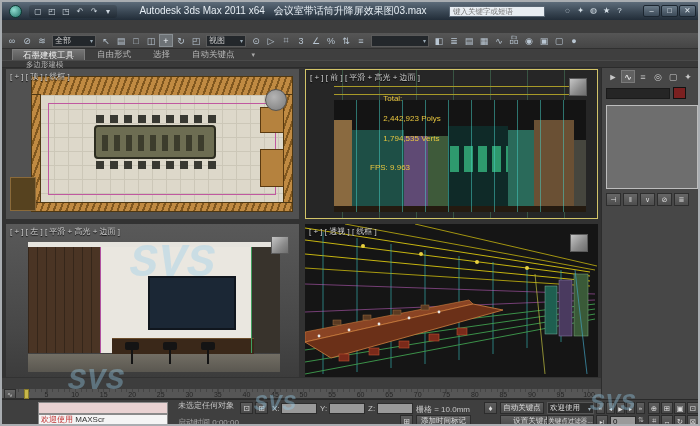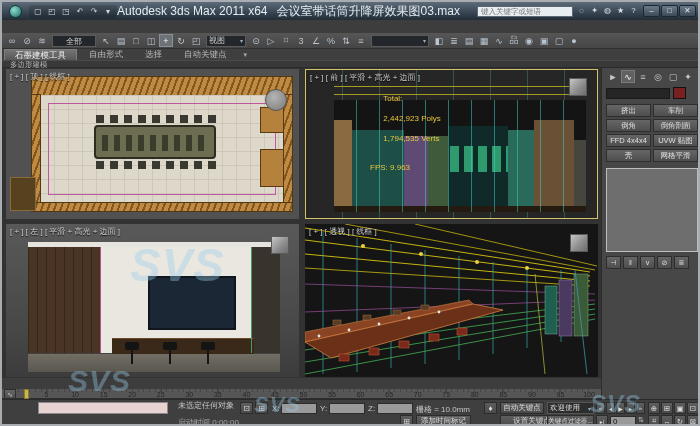--- a/index.html
+++ b/index.html
@@ -5,45 +5,45 @@
   html,body{margin:0;padding:0;background:#666;}
   #app{position:relative;width:700px;height:426px;background:#3d3d3d;border:2px solid #a9adb1;box-sizing:border-box;overflow:hidden;font-family:"Liberation Sans","DejaVu Sans",sans-serif;}
   #app *{box-sizing:border-box;}
 
   
   .titlebar{position:absolute;left:0;top:0;right:0;height:18px;background:linear-gradient(#5d6c7a,#3a4754 55%,#222d38);display:flex;align-items:center;z-index:10;}
   .app-logo{width:22px;height:16px;margin-left:2px;display:flex;align-items:center;justify-content:center;}
   .logo-circle{width:13px;height:13px;border-radius:50%;background:radial-gradient(circle at 35% 35%,#8fdcd0,#1e6e64);border:1px solid #0d3a34;}
   .qa-icons{display:flex;gap:2px;margin-left:3px;background:rgba(0,0,0,0.15);border-radius:3px;padding:0 3px;height:13px;align-items:center;}
   .qa-icon{width:12px;height:11px;font-size:8px;color:#cfd8e0;display:flex;align-items:center;justify-content:center;}
-  .title-text{flex:1;text-align:left;font-size:12px;color:#e6edf3;white-space:nowrap;overflow:hidden;}
+  .title-text{flex:1;text-align:center;font-size:10px;color:#e6edf3;white-space:nowrap;overflow:hidden;}
   .file-name{margin-left:9px;}
-  .infocenter{display:flex;align-items:center;gap:2px;margin-right:2px;}
+  .infocenter{display:flex;align-items:center;gap:16px;margin-right:2px;}
   .ic-search{width:96px;height:11px;font-size:7.5px;background:#e8edf2;border:1px solid #5a6774;color:#555;padding:0 3px;font-family:"Liberation Sans","DejaVu Sans",sans-serif;}
   .ic-icon{width:13px;height:12px;font-size:8px;color:#d8e2ea;text-align:center;line-height:12px;}
   .win-btn{width:17px;height:12px;font-size:7.5px;color:#e8f0f6;background:linear-gradient(#6a7a88,#3c4a58);border:1px solid #1c2630;border-radius:2px;text-align:center;line-height:10px;margin-left:1px;}
 
   
   .menubar{position:absolute;left:0;top:18px;right:0;height:13px;background:#3f3f3f;border-bottom:1px solid #2e2e2e;display:flex;align-items:center;padding-left:6px;}
   .menu-item{font-size:8.5px;color:#d8d8d8;padding:0 5px;white-space:nowrap;}
 
   
   .toolbar{position:absolute;left:0;top:31px;right:0;height:16px;background:linear-gradient(#565656,#454545);border-bottom:1px solid #303030;display:flex;align-items:center;padding-left:3px;gap:1px;}
   .tb-icon{width:14px;height:13px;font-size:9px;color:#b9c6d2;display:flex;align-items:center;justify-content:center;flex:none;}
   .tb-icon.active{background:#6d7276;border:1px solid #8a9094;color:#f2f6fa;}
   .tb-select{height:12px;background:#23272b;border:1px solid #5a5a5a;color:#c9c9c9;font-size:8px;display:flex;align-items:center;padding:0 2px;margin:0 2px;flex:none;}
   .sel-text{flex:1;}
   .sel-arrow{font-size:6px;color:#9aaab5;margin-left:2px;}
 
   
-  .ribbon-tabs{position:absolute;left:0;top:47px;right:0;height:11px;background:#3f3f3f;display:flex;align-items:flex-end;padding-left:2px;gap:2px;}
+  .ribbon-tabs{position:absolute;left:0;top:47px;right:0;height:11px;background:#3f3f3f;display:flex;align-items:flex-end;padding-left:10px;gap:2px;}
   .ribbon-tab{font-size:8.5px;color:#b8b8b8;padding:0 10px;height:11px;line-height:11px;white-space:nowrap;}
   .ribbon-tab.active{background:linear-gradient(#747474,#585858);color:#f0f0f0;border:1px solid #7e7e7e;border-bottom:none;}
   .ribbon-toggle{font-size:7px;color:#aaa;margin-left:5px;line-height:11px;}
-  .ribbon-strip{position:absolute;left:0;top:58px;right:0;height:8px;background:#393939;border-top:1px solid #4a4a4a;border-bottom:1px solid #2b2b2b;font-size:7.5px;color:#b5b5b5;line-height:7px;padding-left:8px;}
+  .ribbon-strip{position:absolute;left:0;top:58px;right:0;height:8px;background:#393939;border-top:1px solid #4a4a4a;border-bottom:1px solid #2b2b2b;font-size:7.5px;color:#b5b5b5;line-height:7px;padding-left:24px;}
 
   
   .viewport-area{position:absolute;left:0;top:66px;width:599px;height:310px;background:#323232;}
   .viewport{position:absolute;overflow:hidden;background:#454545;}
   #vp-tl{left:4px;top:67px;width:293px;height:150px;background:#515151;}
   #vp-tr{left:303px;top:67px;width:293px;height:150px;background:#262626;border:1px solid #d2c468;}
   #vp-bl{left:4px;top:222px;width:293px;height:153px;background:linear-gradient(#595959,#474747 70%,#3c3c3c);}
   #vp-br{left:303px;top:222px;width:293px;height:153px;background:#151515;}
   .vp-label{position:absolute;left:4px;top:2px;font-size:8px;color:#d2d2d2;text-shadow:0 1px 1px #000;z-index:6;white-space:nowrap;}
   .view-cube{position:absolute;right:10px;top:8px;width:18px;height:18px;background:linear-gradient(135deg,#c6c6c6,#8a8a8a 60%,#6e6e6e);border:1px solid #5a5a5a;z-index:5;}
@@ -157,21 +157,21 @@
   #sb-playback{left:594px;top:2px;display:flex;gap:1px;}
   .pb-btn{width:9px;height:12px;font-size:6px;}
   #sb-keymode-toggle{left:594px;top:15px;width:12px;height:12px;font-size:6px;}
   #sb-frame-field{left:608px;top:16px;width:26px;height:11px;background:#9a9a9a;border:1px solid #2c2c2c;color:#111;font-size:8px;padding-left:2px;line-height:9px;}
   #sb-spinner{left:636px;top:16px;font-size:7px;color:#bbb;}
   #sb-nav1{left:646px;top:2px;display:flex;gap:1px;}
   #sb-nav2{left:646px;top:15px;display:flex;gap:1px;}
   .nav-btn{width:12px;height:12px;font-size:7.5px;}
 
   
-  .watermark{position:absolute;font-family:Liberation Sans, sans-serif;font-style:italic;font-weight:bold;color:rgba(150,205,235,0.38);z-index:40;pointer-events:none;letter-spacing:1px;text-align:right;}
+  .watermark{position:absolute;font-family:Liberation Mono, monospace;font-style:italic;font-weight:bold;color:rgba(150,205,235,0.38);z-index:40;pointer-events:none;letter-spacing:1px;text-align:right;}
 </style>
 </head>
 <body>
 
 <div id="app">
 
   <div class="titlebar">
     <div class="app-logo">
       <div class="logo-circle"></div>
     </div>
@@ -201,21 +201,21 @@
           <span class="win-btn">✕</span>
         </div>
     </div>
   </div>
 
 
   <div class="toolbar" id="main-toolbar">
       <span class="tb-icon">∞</span>
       <span class="tb-icon">⊘</span>
       <span class="tb-icon">≋</span>
-      <div class="tb-select" style="width: 44px; flex-direction: column;">
+      <div class="tb-select" style="width: 44px;">
         <span class="sel-text">全部</span>
         <span class="sel-arrow">▾</span>
       </div>
       <span class="tb-icon">↖</span>
       <span class="tb-icon">▤</span>
       <span class="tb-icon">□</span>
       <span class="tb-icon">◫</span>
       <span class="tb-icon active">+</span>
       <span class="tb-icon">↻</span>
       <span class="tb-icon">◰</span>
@@ -387,30 +387,20 @@
         <span class="cp-tab active">∿</span>
         <span class="cp-tab">≡</span>
         <span class="cp-tab">◎</span>
         <span class="cp-tab">▢</span>
         <span class="cp-tab">✦</span>
       </div>
     <div class="cp-name-row">
       <input class="cp-name" value="" style="">
       <div class="cp-swatch" id="cp-swatch" style="background: rgb(122, 32, 32);"></div>
     </div>
-    <div class="cp-btn-grid" id="mod-btns">
-        <div class="mod-btn">挤出</div>
-        <div class="mod-btn">车削</div>
-        <div class="mod-btn">倒角</div>
-        <div class="mod-btn">倒角剖面</div>
-        <div class="mod-btn">FFD 4x4x4</div>
-        <div class="mod-btn">UVW 贴图</div>
-        <div class="mod-btn">壳</div>
-        <div class="mod-btn">网格平滑</div>
-      </div>
     <div class="cp-stack"></div>
     <div class="cp-stack-icons" id="stack-icons">
         <span class="stack-icon">⊣</span>
         <span class="stack-icon">‖</span>
         <span class="stack-icon">∨</span>
         <span class="stack-icon">⊘</span>
         <span class="stack-icon">≣</span>
       </div>
   </div>
 
@@ -437,20 +427,23 @@
         <span class="tick-label" style="left: 80%;">80</span>
         <span class="tick-label" style="left: 85%;">85</span>
         <span class="tick-label" style="left: 90%;">90</span>
         <span class="tick-label" style="left: 95%;">95</span>
         <span class="tick-label" style="left: 100%;">100</span>
       </div>
   </div>
 
   <div class="statusbar">
     <div class="sb" id="listener-pink"></div>
+    <div class="sb" id="listener-white">
+      <span class="red-text">欢迎使用</span><span class="dark-text"> MAXScr</span>
+    </div>
     <div class="sb" id="sb-prompt">未选定任何对象</div>
     <div class="sb" id="sb-time">启动时间 0:00:00</div>
     <div class="sb sb-btn" id="sb-lock">⊡</div>
     <div class="sb sb-btn" id="sb-abs">⊞</div>
     <span class="sb coord-label" style="left:270px;">X:</span>
     <div class="sb coord-field" style="left:279px;"></div>
     <span class="sb coord-label" style="left:318px;">Y:</span>
     <div class="sb coord-field" style="left:327px;"></div>
     <span class="sb coord-label" style="left:366px;">Z:</span>
     <div class="sb coord-field" style="left:375px;"></div>

